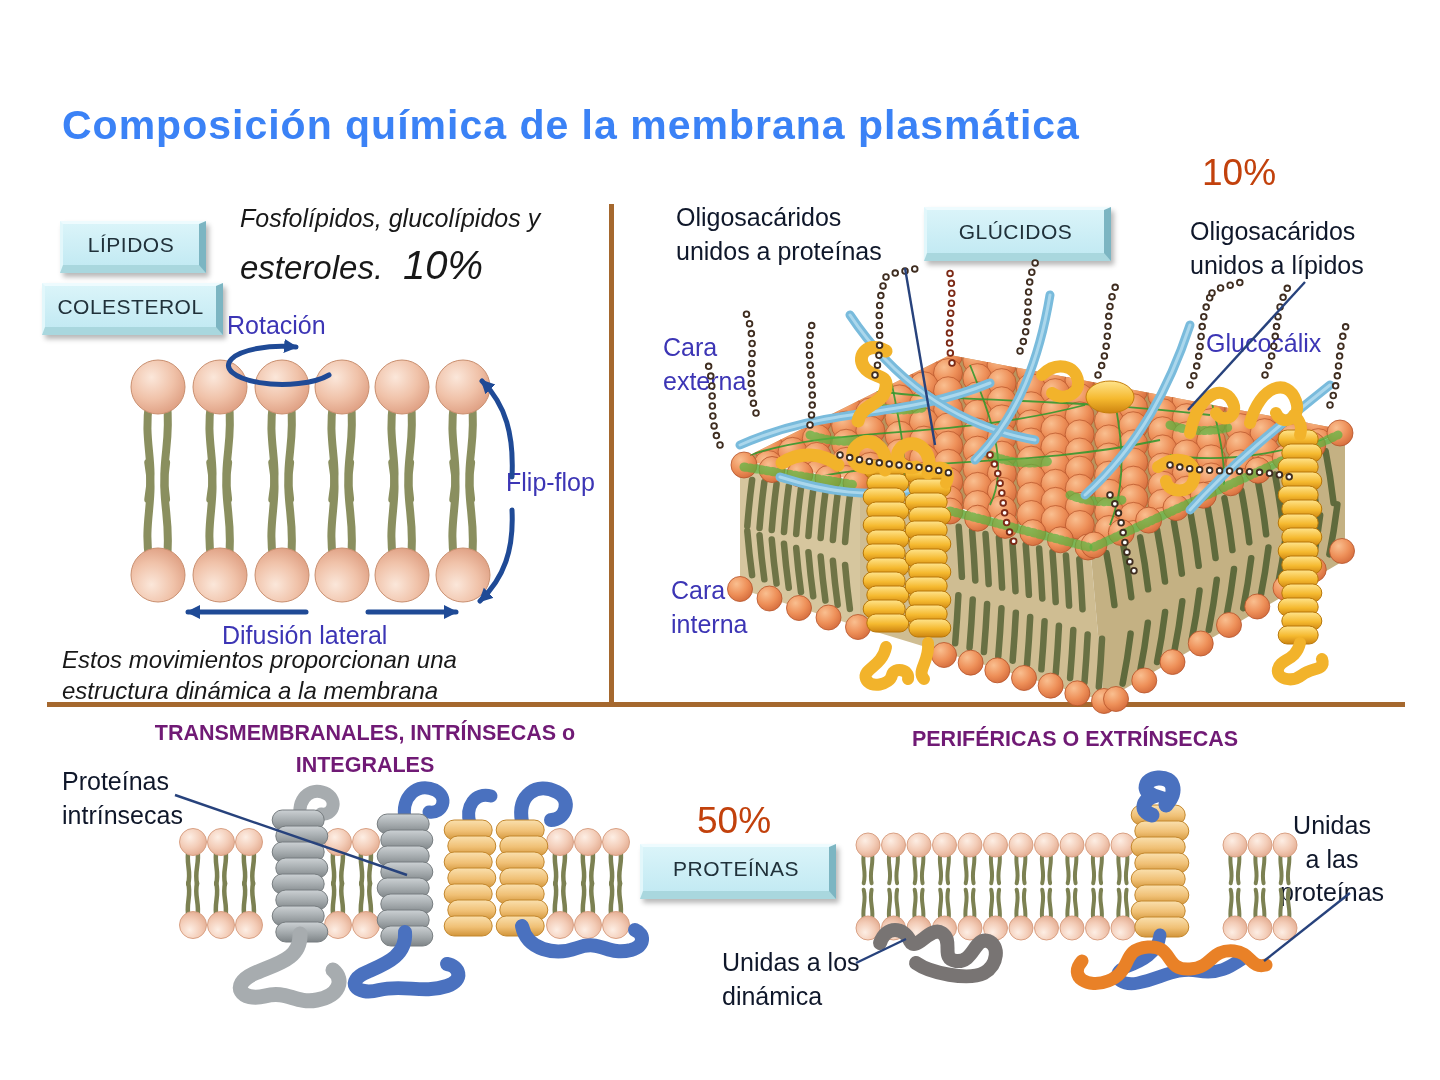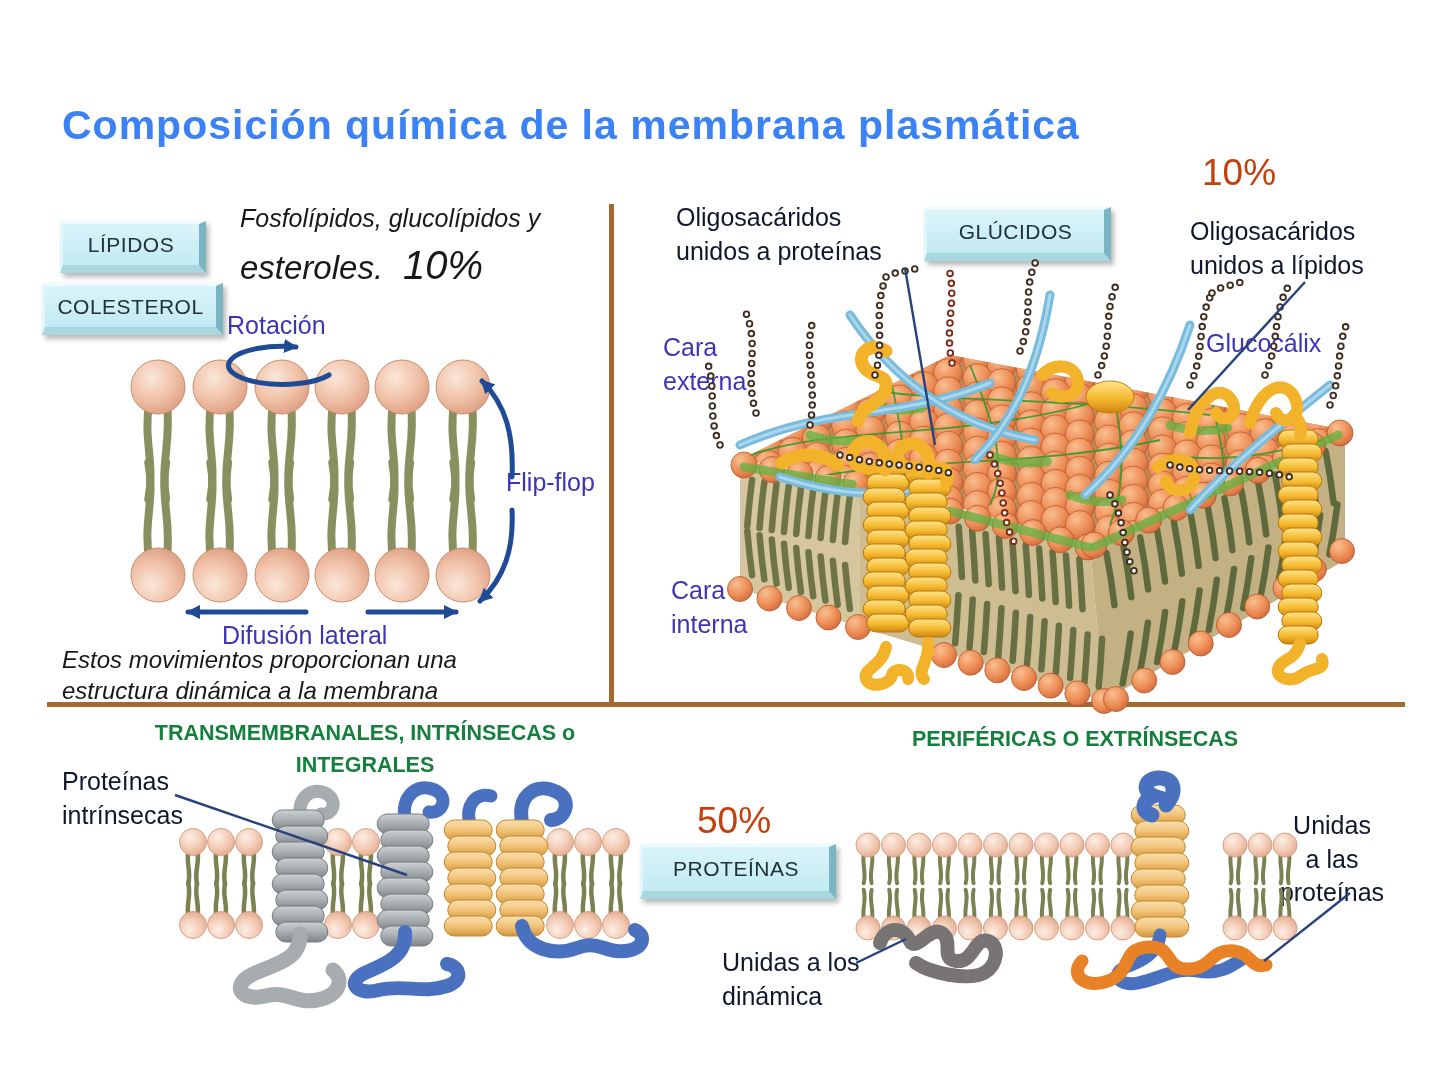--- a/index.html
+++ b/index.html
@@ -3,21 +3,21 @@
 <meta charset="utf-8">
 <style>
   :root{ --blue:#3c35b5; --brown:#a5682e; --navy:#27427c; --arrow:#1f4a96; }
   html,body{margin:0;padding:0;}
   body{width:1440px;height:1080px;background:#ffffff;overflow:hidden;
        font-family:"Liberation Sans","DejaVu Sans",sans-serif;position:relative;}
   .abs{position:absolute;}
   .lbl{position:absolute;font-size:25px;color:#0f172a;line-height:1.34;white-space:pre-line;}
   .blue{color:var(--blue);}
   .it{font-style:italic;color:#181818;}
-  .hdr{position:absolute;font-weight:bold;color:#15803d;font-size:21.5px;text-align:center;line-height:1.5;white-space:pre-line;}
+  .hdr{position:absolute;font-weight:bold;color:#701a75;font-size:21.5px;text-align:center;line-height:1.5;white-space:pre-line;}
   .pct{position:absolute;font-size:37px;color:#c2410c;}
   .title{position:absolute;left:62px;top:102px;font-size:41px;font-weight:bold;color:#3b82f6;letter-spacing:1px;}
   .tag3d{position:absolute;display:flex;align-items:center;justify-content:center;
          font-size:21px;color:#20313a;letter-spacing:.5px;
          background:linear-gradient(180deg,#daf4f9 0%,#c3eaf3 100%);
          border-top:3px solid #eefbfe;border-left:3px solid #e2f7fb;
          border-right:7px solid #7cb5c2;border-bottom:8px solid #a9d7de;
          box-shadow:3px 4px 5px rgba(0,0,0,.28);}
   .vline{position:absolute;background:var(--brown);}
   .hline{position:absolute;background:var(--brown);}

